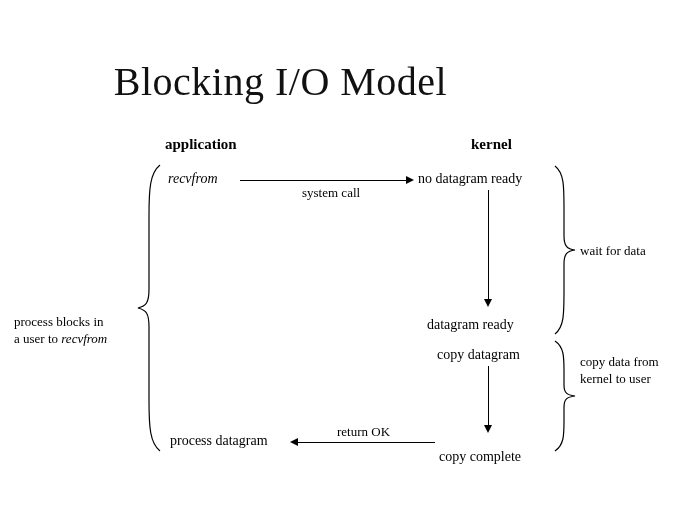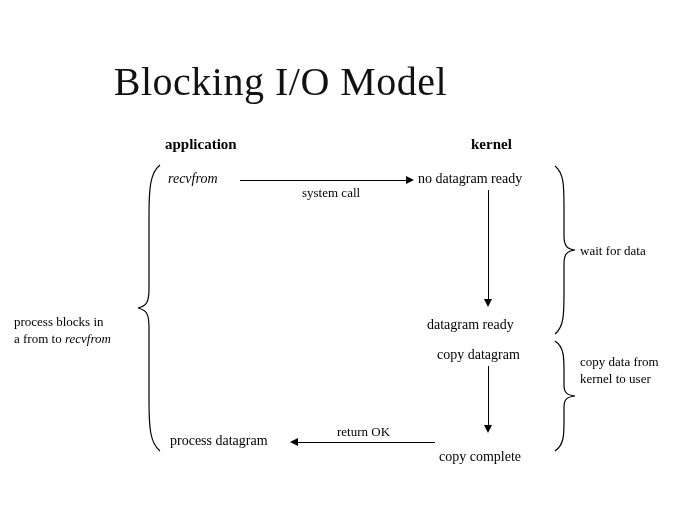--- a/index.html
+++ b/index.html
@@ -98,21 +98,21 @@
   <div class="col-head" style="left:471px; top:136px;">kernel</div>
 
   <div class="brace" style="left:136px; top:163px;">
     <svg width="26" height="290" viewBox="0 0 26 290">
       <path d="M24 2 C14 10, 13 26, 13 52 L13 126 C13 140, 10 143, 2 145 C10 147, 13 150, 13 164 L13 238 C13 264, 14 280, 24 288" fill="none" stroke="#000" stroke-width="1.2"></path>
     </svg>
   </div>
 
   <div class="side-label" style="left:14px; top:277px;margin-top:36px;">
     <div>process blocks in</div>
-    <div><span>a from to </span><span class="it">recvfrom</span></div>
+    <div><span>a user to </span><span class="it">recvfrom</span></div>
   </div>
 
   <div class="node italic" style="left:168px; top:171px;">recvfrom</div>
 
   <div class="edge-label" style="left:302px; top:162px;margin-top:23px;">system call</div>
   <div class="h-line" style="left:240px; top:180px; width:168px;"></div>
   <div class="arrow-right" style="left:406px; top:176px;"></div>
 
   <div class="node" style="left:418px; top:171px;">no datagram ready</div>
 

